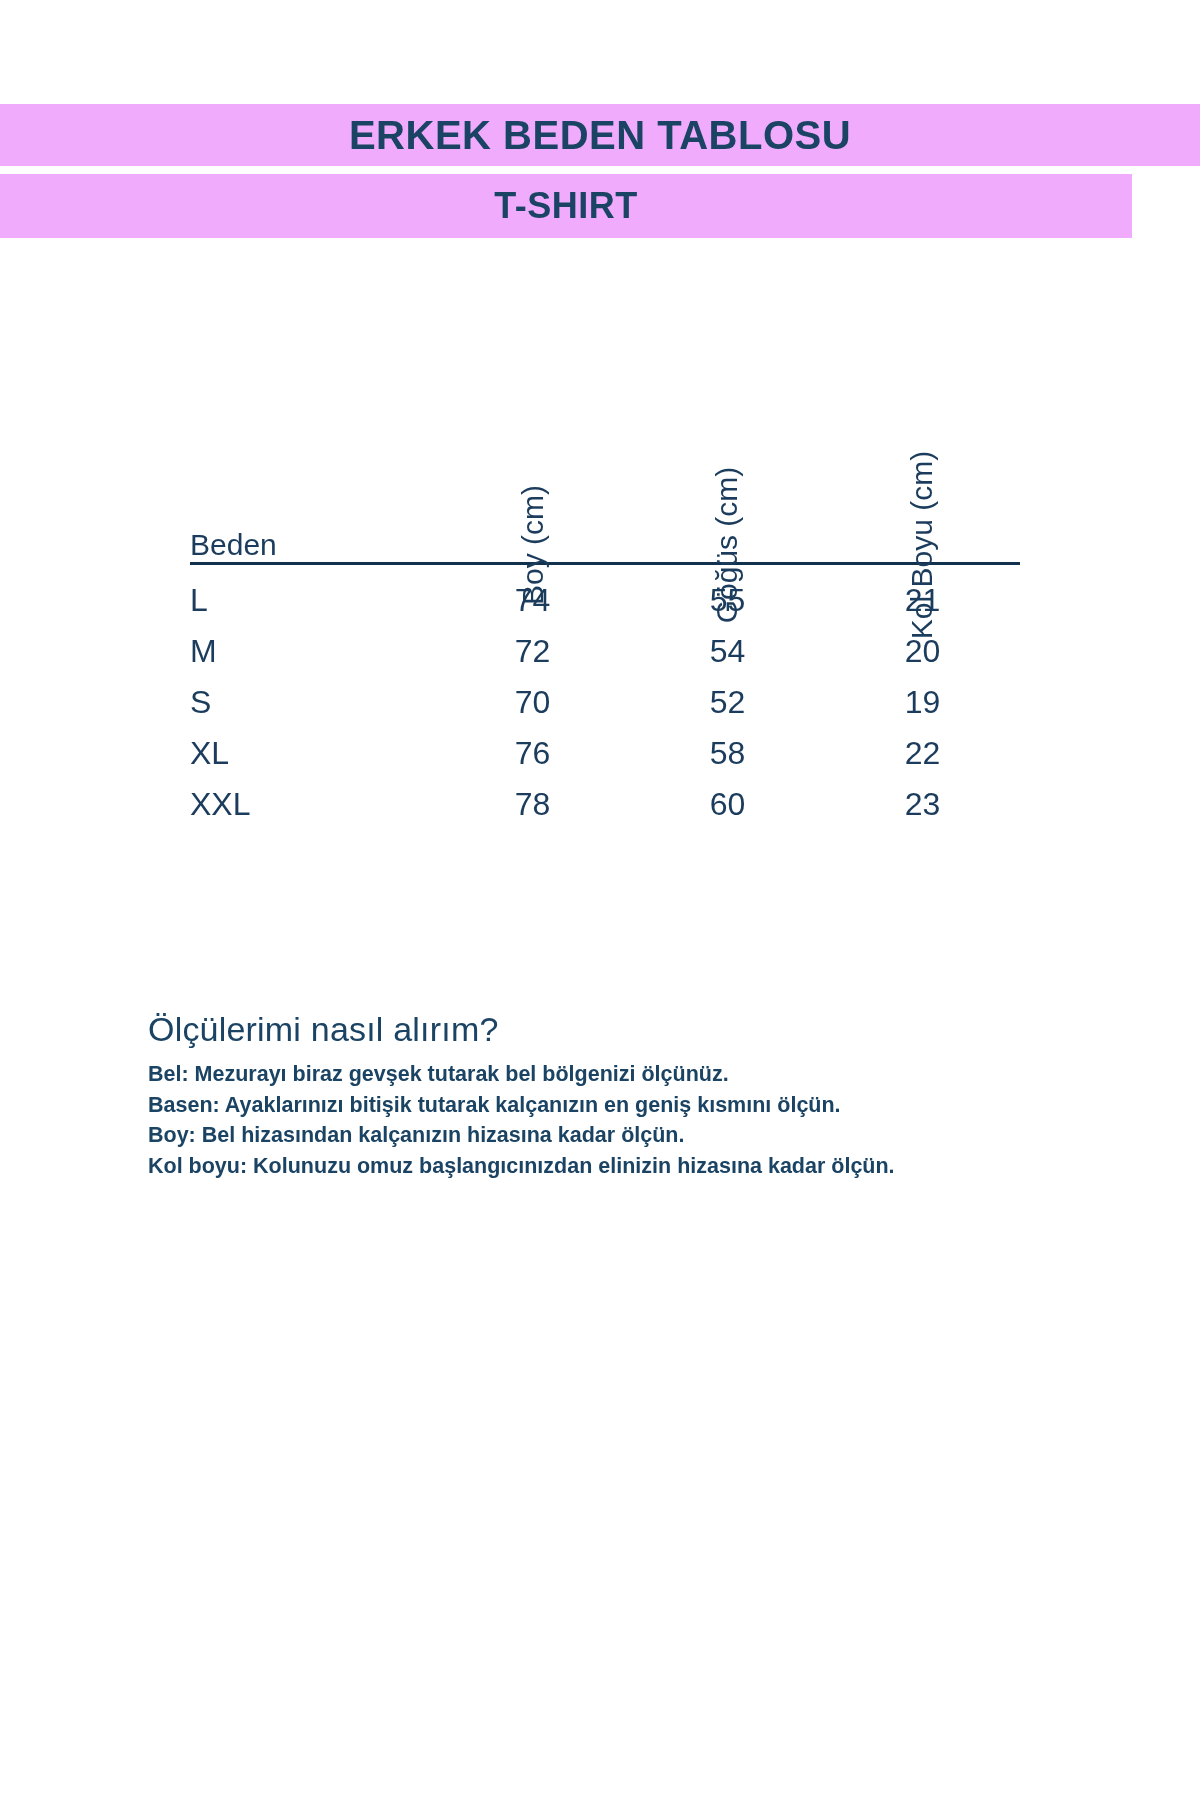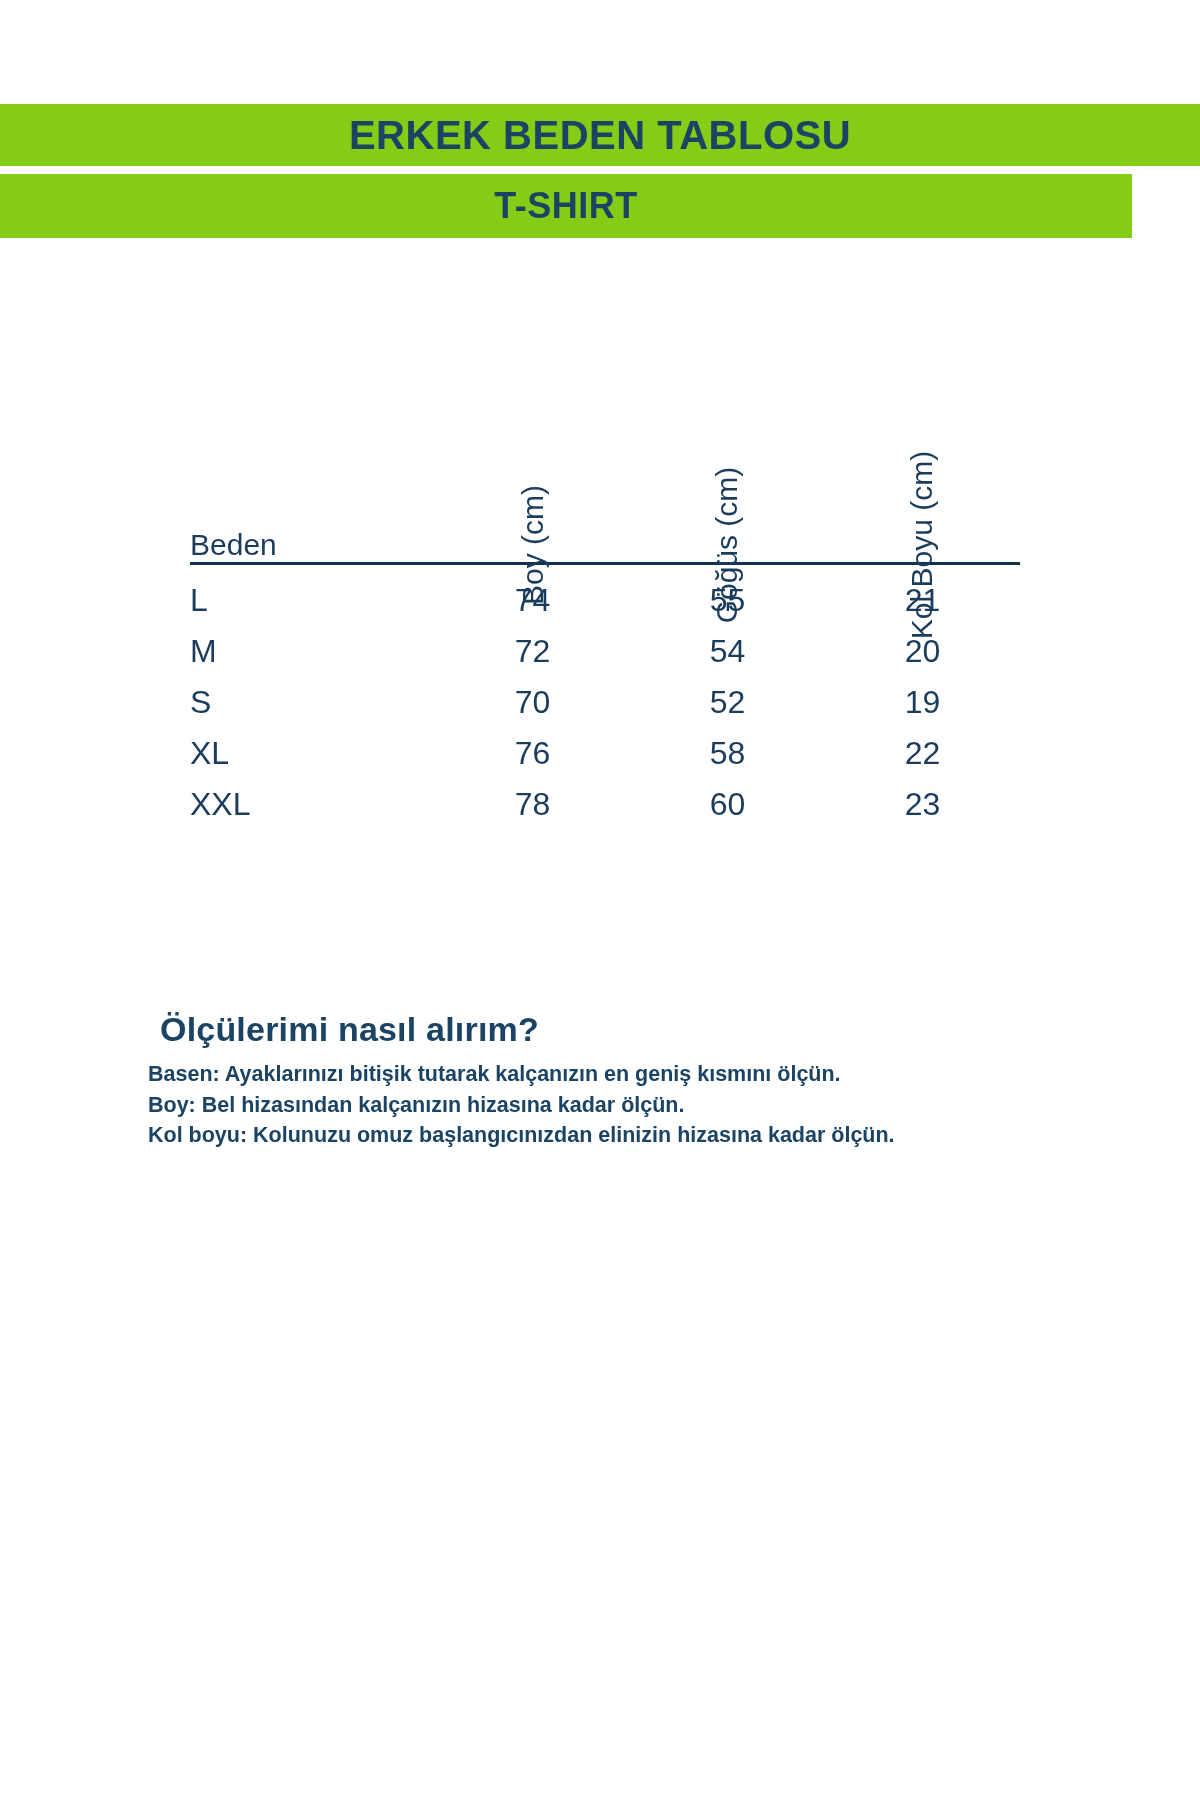--- a/index.html
+++ b/index.html
@@ -11,21 +11,21 @@
     width: 1200px;
     height: 1800px;
     font-family: "Liberation Sans", sans-serif;
     color: #1b4363;
     position: relative;
     overflow: hidden;
   }
 
   
   .header-band {
-    background: #84cc16;
+    background: #f0abfc;
     text-align: center;
     color: #1b4363;
     font-weight: bold;
     letter-spacing: 0.5px;
   }
   #band-title {
     position: absolute;
     left: 0;
     top: 104px;
     width: 1200px;
@@ -116,23 +116,23 @@
   }
 
   
   #howto {
     position: absolute;
     left: 148px;
     top: 1010px;
     width: 920px;
   }
   #howto h2 {
-    margin: 0 0 10px 12px;
+    margin: 0 0 10px 0;
     font-size: 34px;
-    font-weight: bold;
+    font-weight: normal;
     color: #1b4363;
     letter-spacing: 0.2px;
   }
   #howto .lines {
     font-size: 21.5px;
     font-weight: bold;
     line-height: 1.42;
     color: #1b4363;
   }
   #howto .lines p {
@@ -186,17 +186,18 @@
         <td class="num">60</td>
         <td class="num">23</td>
       </tr>
     </tbody>
   </table>
 </div>
 
 <div id="howto">
   <h2>Ölçülerimi nasıl alırım?</h2>
   <div class="lines">
+    <p>Bel: Mezurayı biraz gevşek tutarak bel bölgenizi ölçünüz.</p>
     <p>Basen: Ayaklarınızı bitişik tutarak kalçanızın en geniş kısmını ölçün.</p>
     <p>Boy: Bel hizasından kalçanızın hizasına kadar ölçün.</p>
     <p>Kol boyu: Kolunuzu omuz başlangıcınızdan elinizin hizasına kadar ölçün.</p>
   </div>
 </div>
 
 </body></html>

